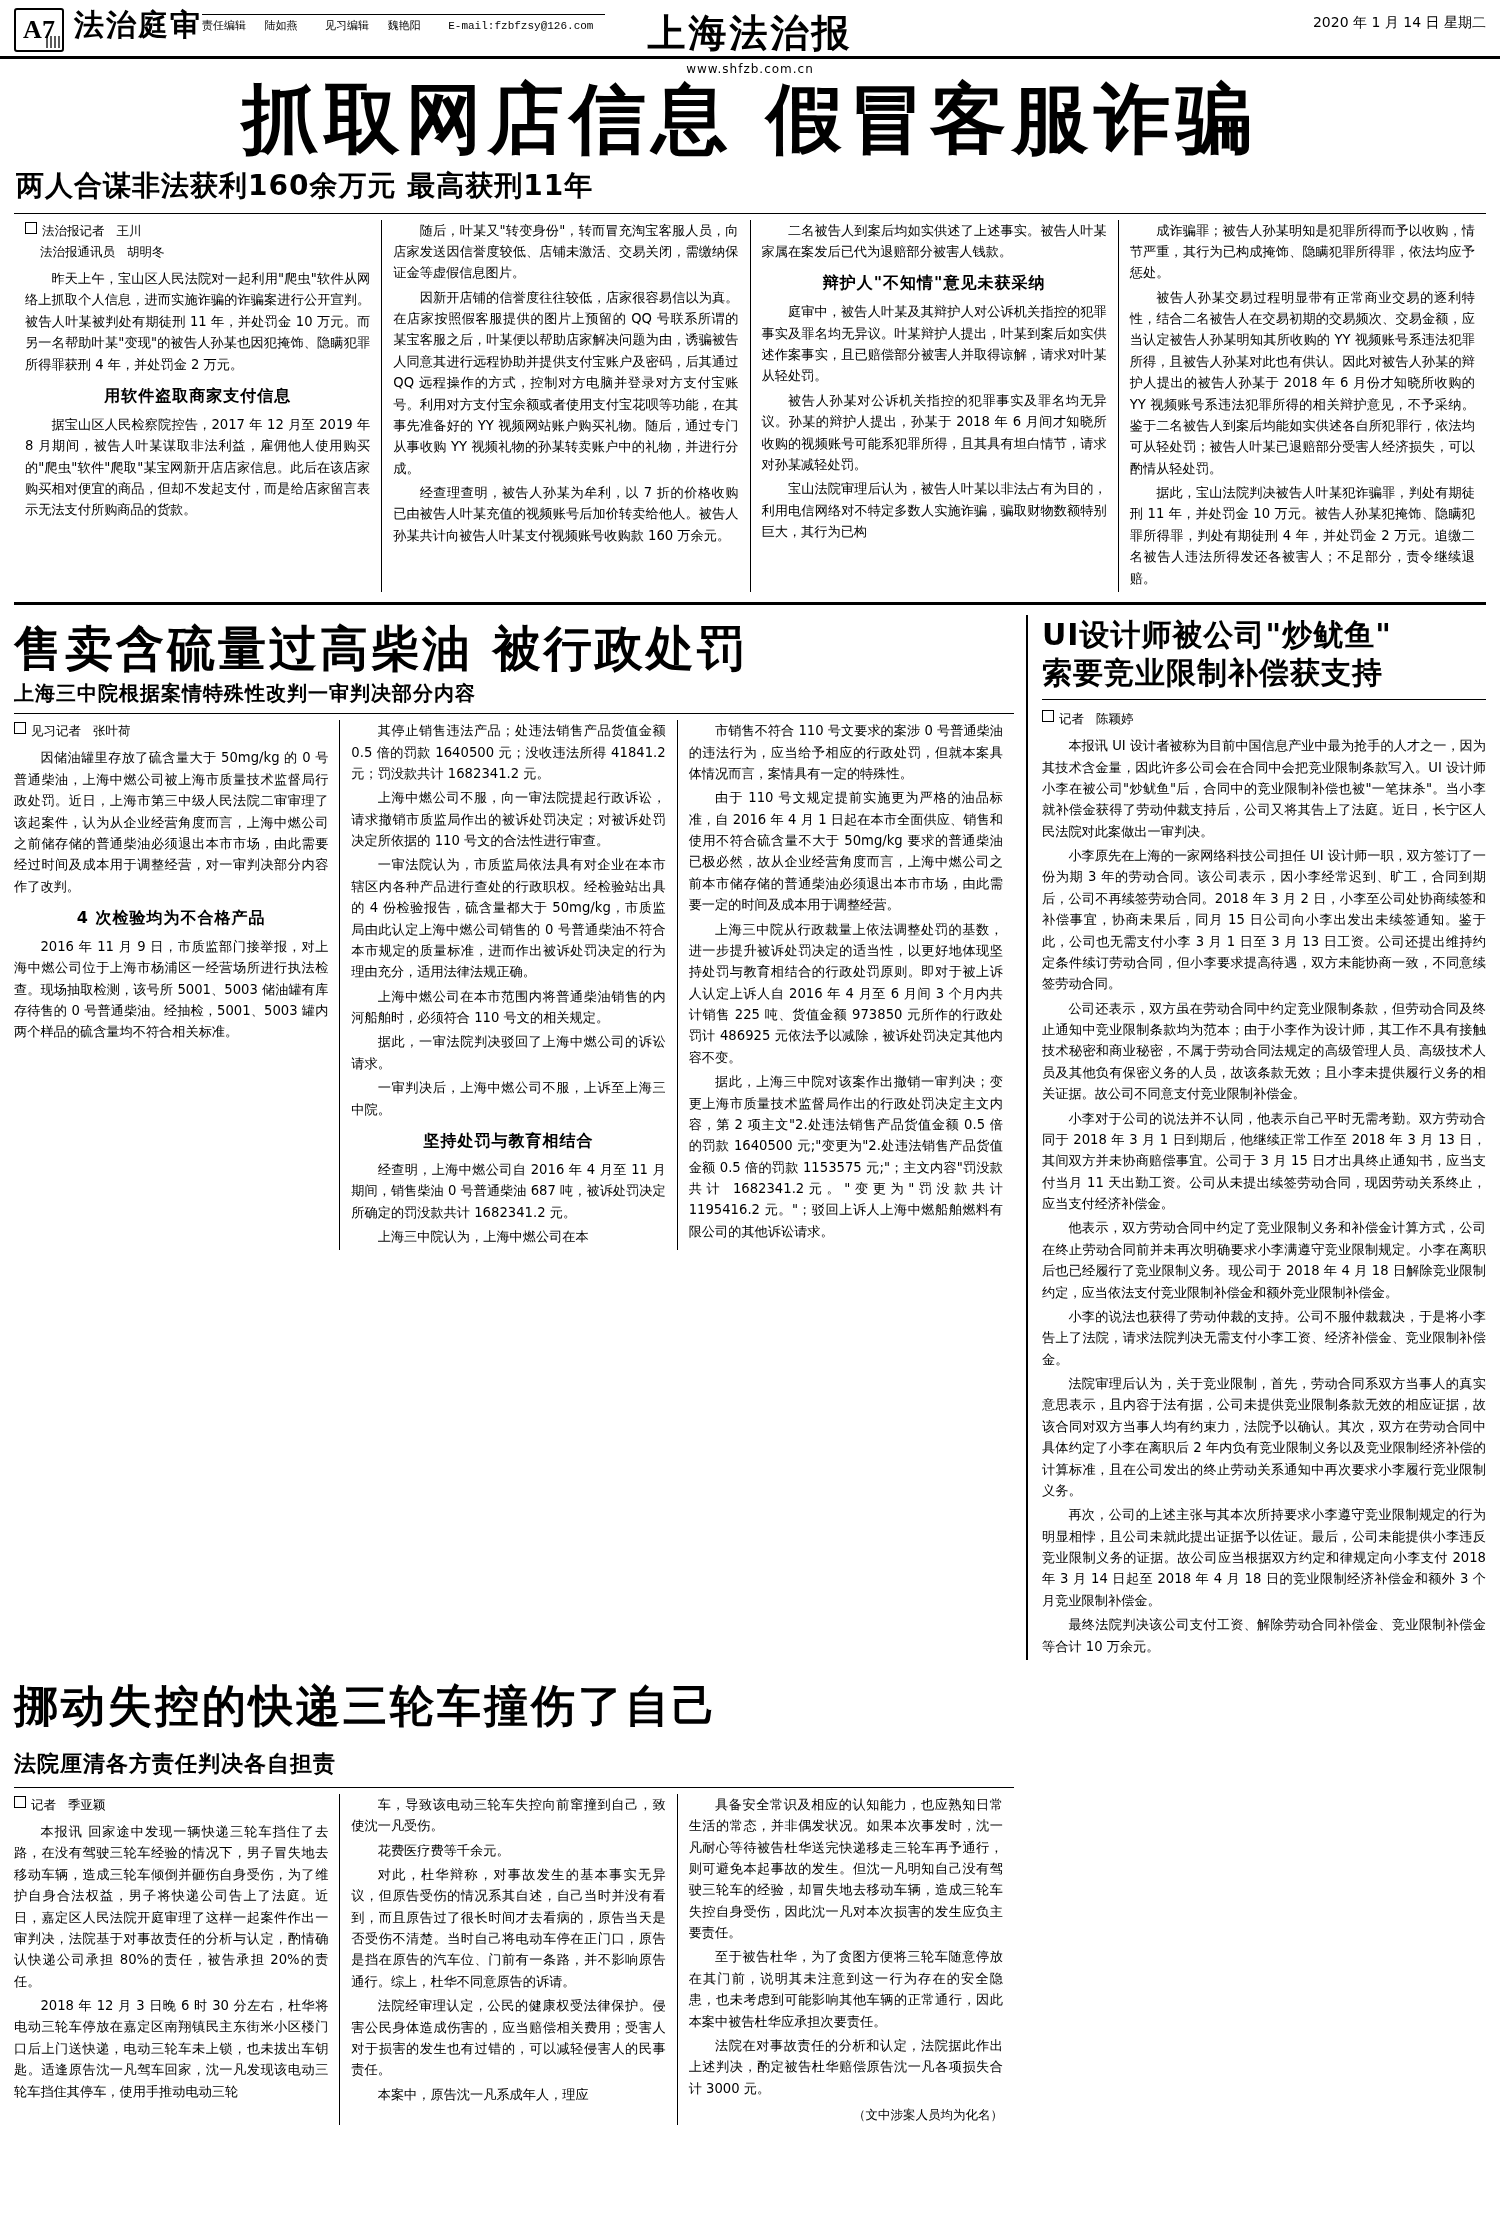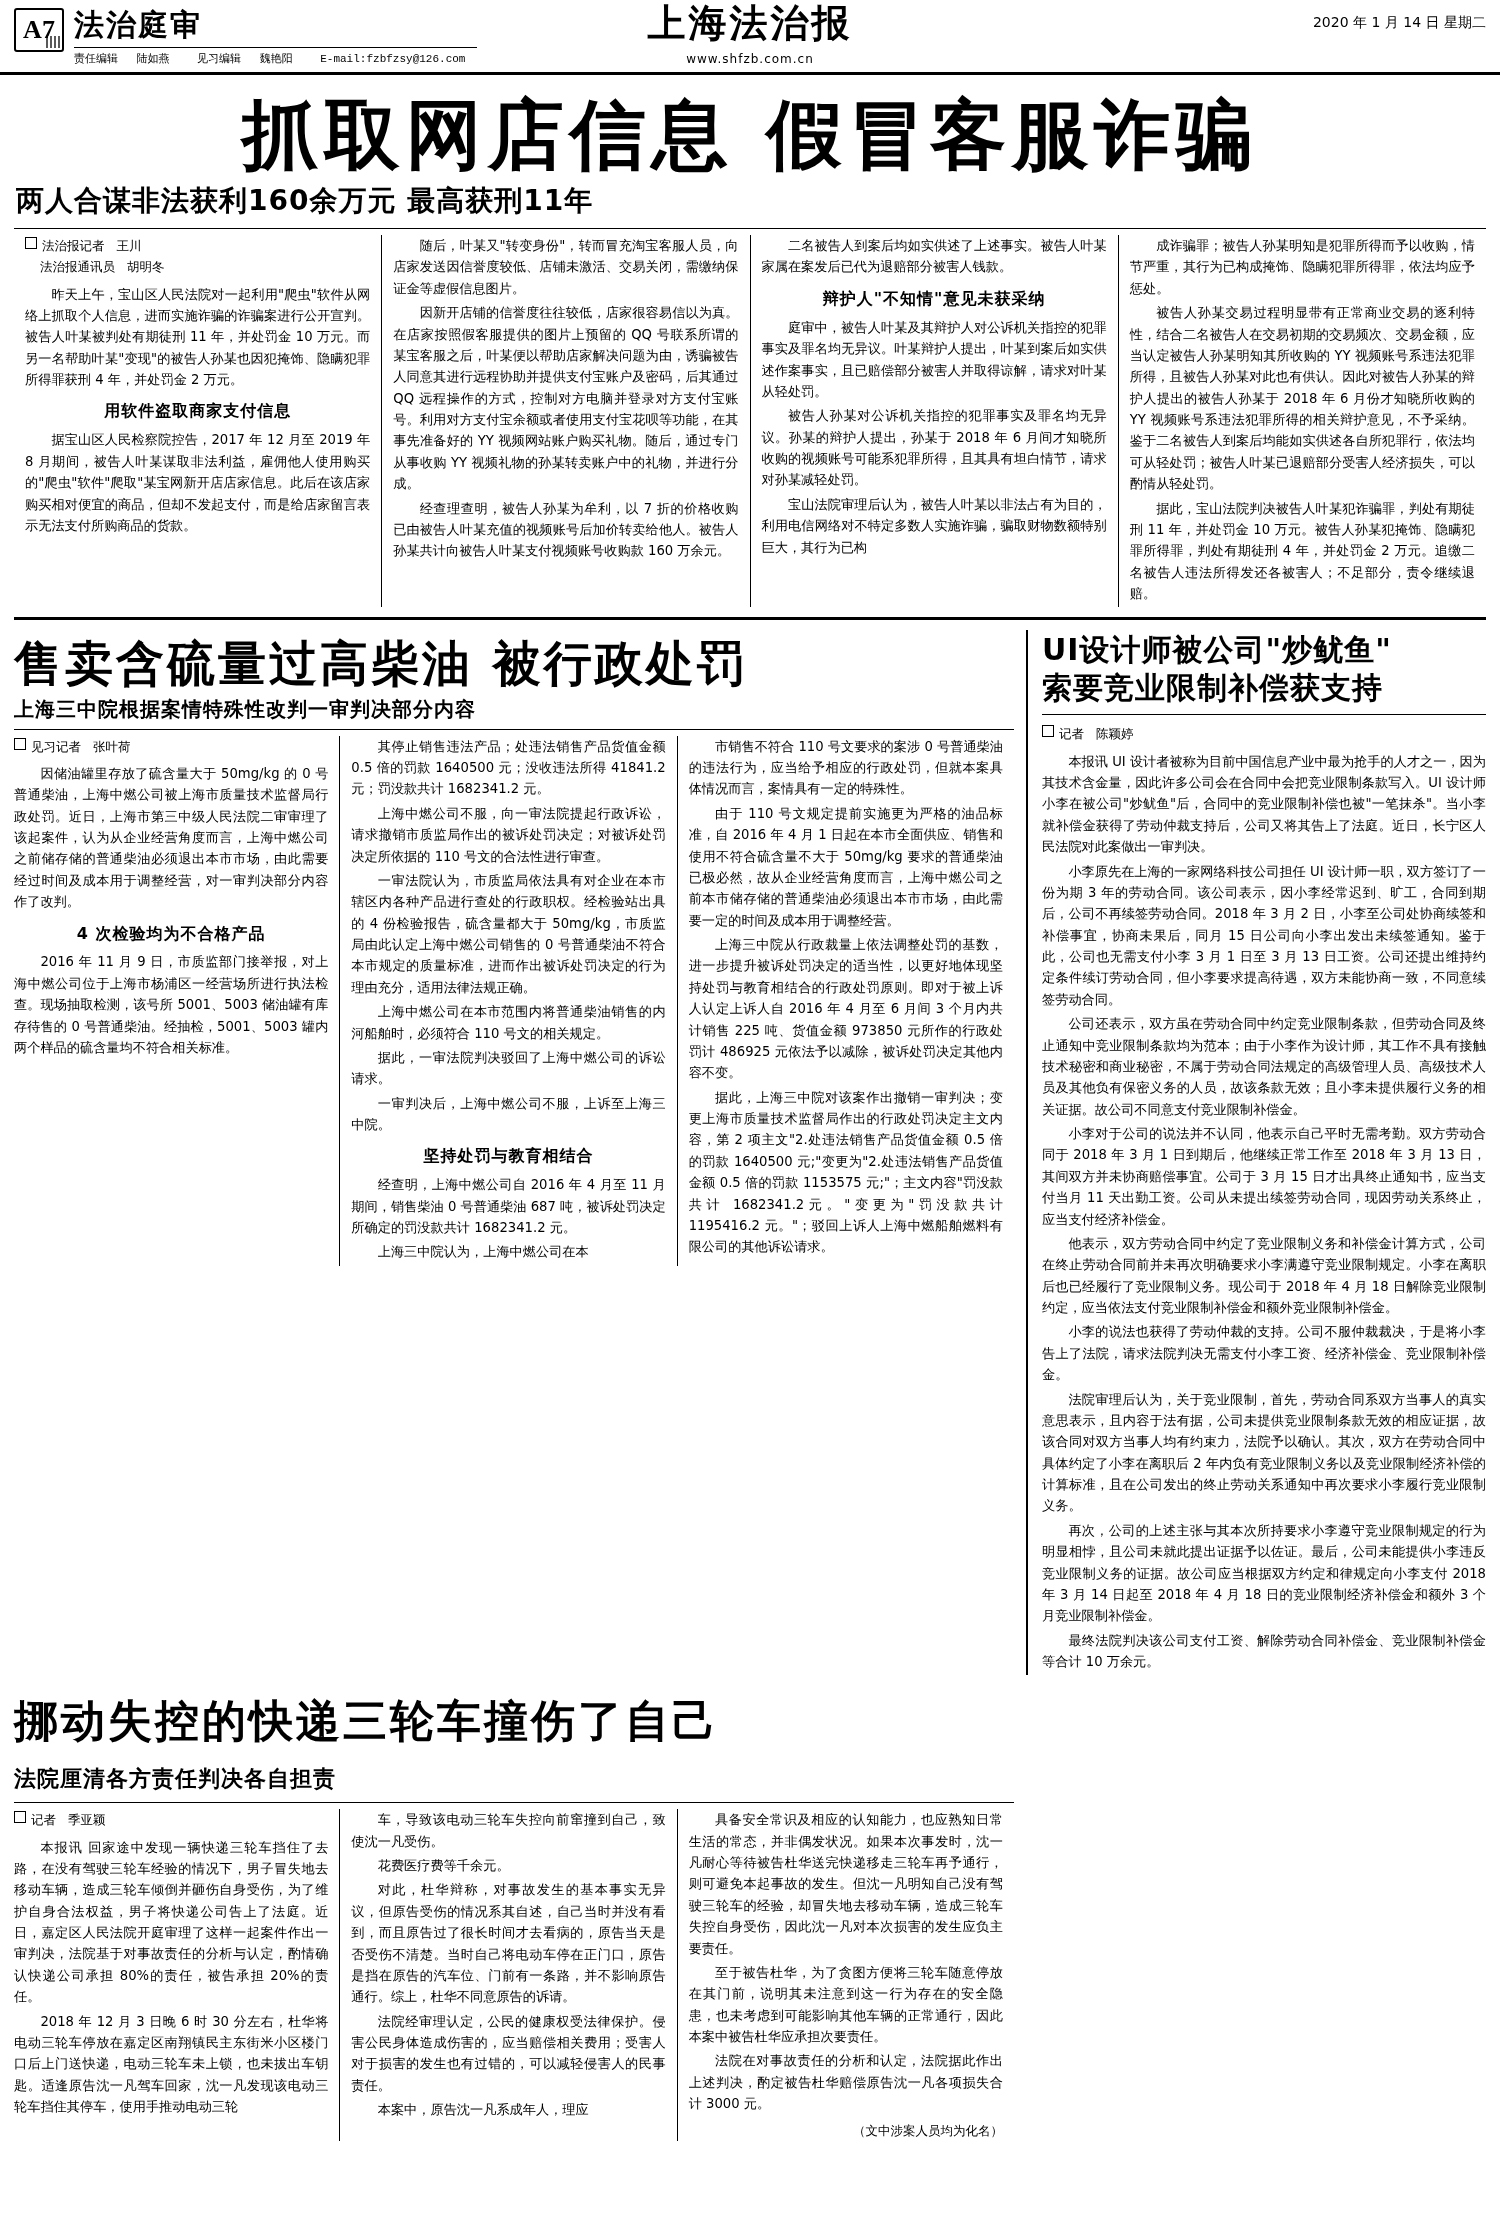--- a/index.html
+++ b/index.html
@@ -24,25 +24,25 @@
     display:flex;align-items:center;justify-content:center;
     font-weight:bold;font-size:26px;line-height:1;
     background:#fff;
     position:relative;overflow:hidden;font-family:Liberation Serif, serif;
   }
   .pagebadge .corner{
     position:absolute;right:2px;bottom:2px;width:14px;height:12px;
     background:repeating-linear-gradient(90deg,#000 0 2px,#fff 2px 4px);
     opacity:.65;
   }
-  .mh-sec{display:flex;flex-direction:column;}
+  .mh-sec{display:flex;flex-direction:row;}
   .mh-sec .title{font-size:30px;font-weight:bold;letter-spacing:2px;line-height:1.1;}
   .mh-sec .credits{font-size:11px;margin-top:6px;line-height:1.5;border-top:1px solid #000;padding-top:3px;}
   .mh-sec .credits span{margin-right:12px;font-family:Liberation Mono, monospace;}
-  .mh-center{position:absolute;left:50%;transform:translateX(-50%);top:4px;text-align:center;}
+  .mh-center{position:absolute;left:50%;transform:translateX(-50%);top:14px;text-align:center;}
   .mh-center .logo{
     font-size:38px;font-weight:bold;letter-spacing:3px;
     font-family:"DejaVu Serif","Liberation Serif",serif;
     line-height:1;
   }
   .mh-center .site{font-size:12px;margin-top:10px;letter-spacing:1px;}
   .mh-right{font-size:14px;padding-top:6px;white-space:nowrap;}
 
   
   .headline-main{

